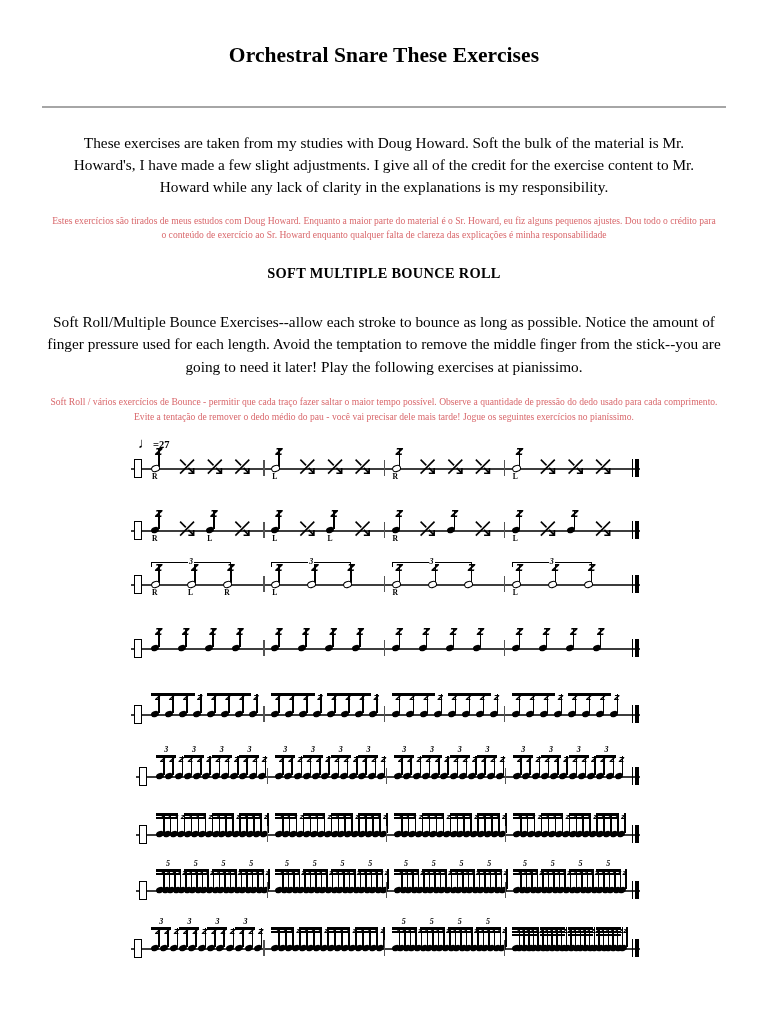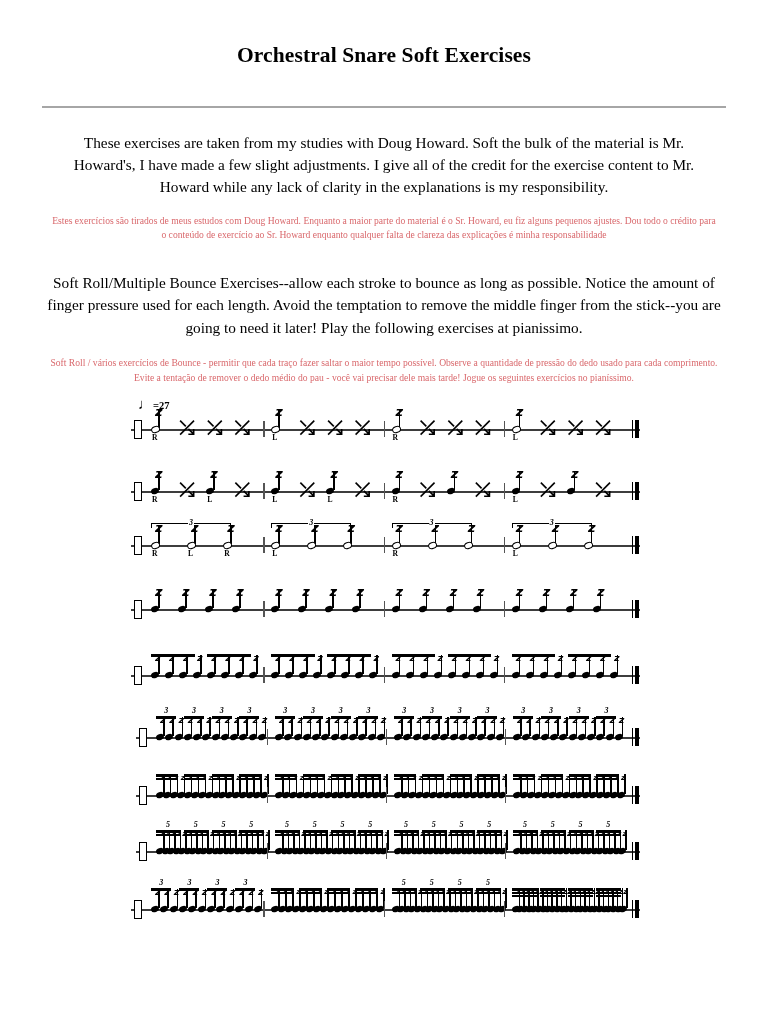--- a/index.html
+++ b/index.html
@@ -175,28 +175,29 @@
     font-family: "Liberation Serif", serif;
     background: #fff;
     padding: 0 1px;
   }
 </style>
 </head>
 <body>
 
 <div class="page">
 
-  <h1 class="doc-title">Orchestral Snare Soft Exercises</h1>
+  <h1 class="doc-title">Orchestral Snare These Exercises</h1>
 
   <div class="rule"></div>
 
   <p class="para-en">These exercises are taken from my studies with Doug Howard.  Soft the bulk of the material is Mr. Howard's, I have made a few slight adjustments.  I give all of the credit for the exercise content to Mr. Howard while any lack of clarity in the explanations is my responsibility.</p>
 
   <p class="para-pt">Estes exercícios são tirados de meus estudos com Doug Howard. Enquanto a maior parte do material é o Sr. Howard, eu fiz alguns pequenos ajustes. Dou todo o crédito para o conteúdo de exercício ao Sr. Howard enquanto qualquer falta de clareza das explicações é minha responsabilidade</p>
 
+  <h2 class="section-head">SOFT MULTIPLE BOUNCE ROLL</h2>
 
   <p class="para-en second">Soft Roll/Multiple Bounce Exercises--allow each stroke to bounce as long as possible.  Notice the amount of finger pressure used for each length.  Avoid the temptation to remove the middle finger from the stick--you are going to need it later!  Play the following exercises at pianissimo.</p>
 
   <p class="para-pt second">Soft Roll / vários exercícios de Bounce - permitir que cada traço fazer saltar o maior tempo possível. Observe a quantidade de pressão do dedo usado para cada comprimento. Evite a tentação de remover o dedo médio do pau - você vai precisar dele mais tarde! Jogue os seguintes exercícios no pianíssimo.</p>
 
   <div class="score" id="score">
       <div class="system" style="height: 52px; margin-bottom: 10px;">
         <div class="tempo"><span class="tempo-note">♩</span><span class="tempo-val">=27</span></div>
         <div class="staff-line" style="left: 131px; width: 509px;"></div>
         <div class="clef" style="left: 134px;"></div>

